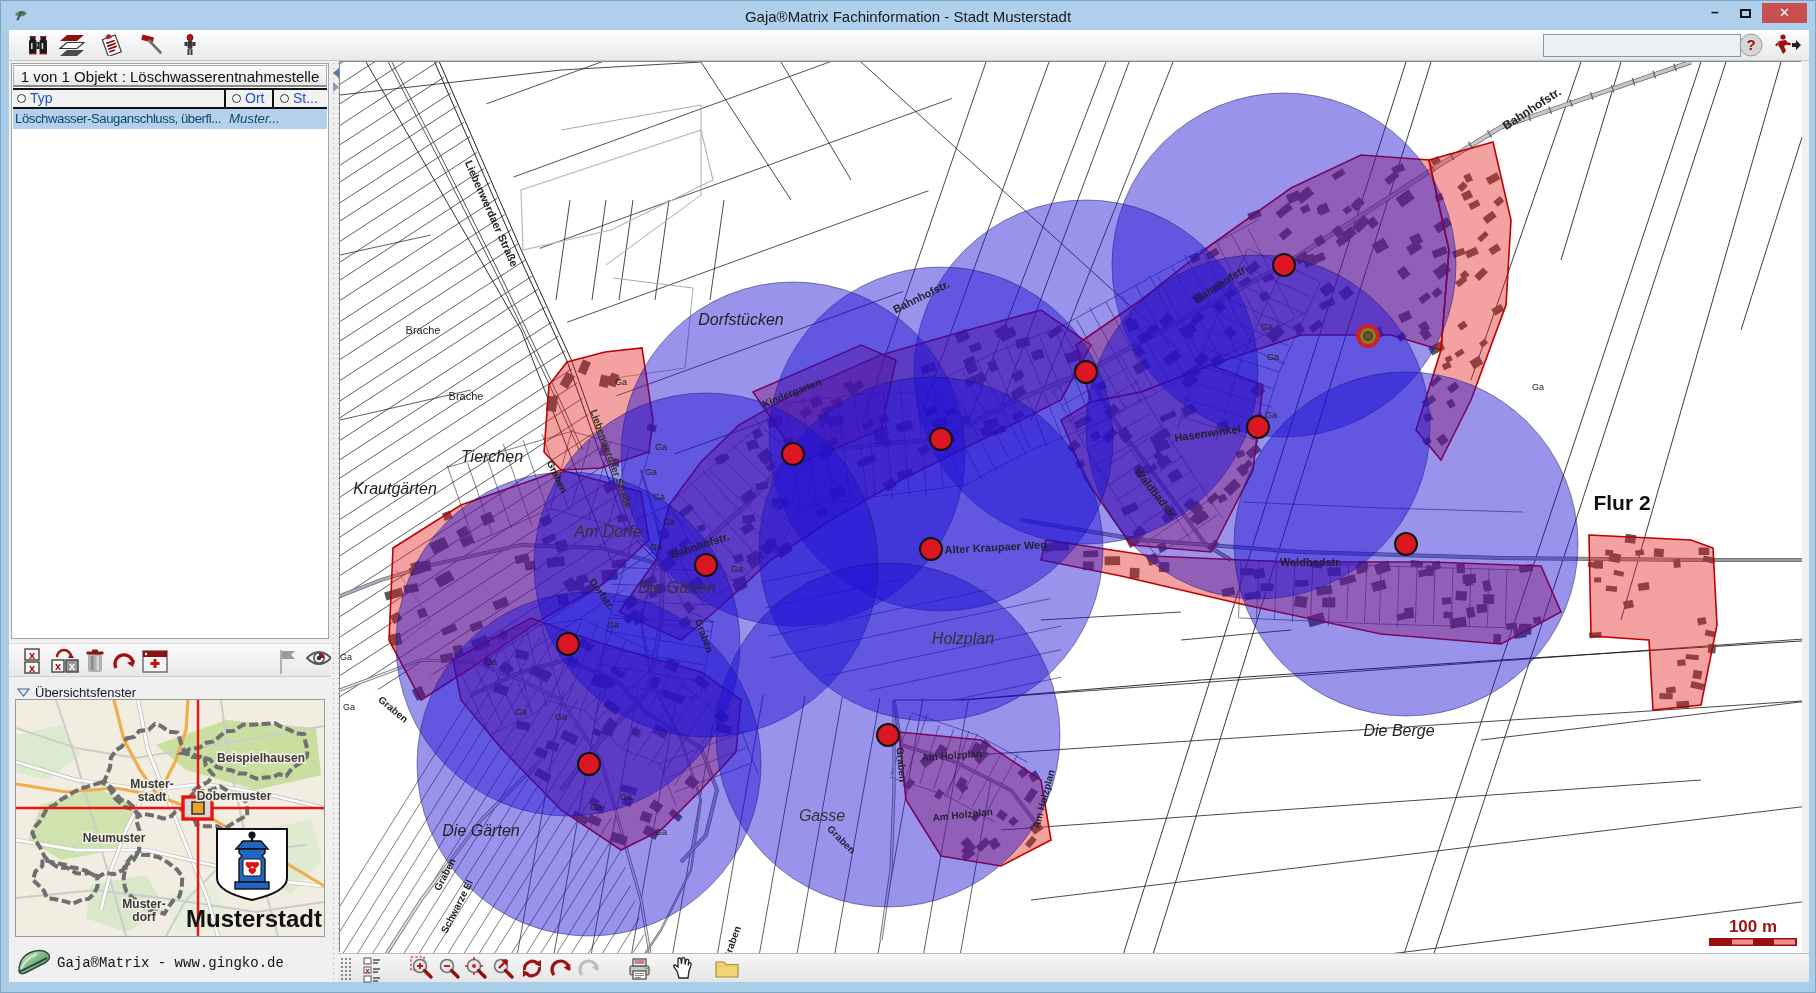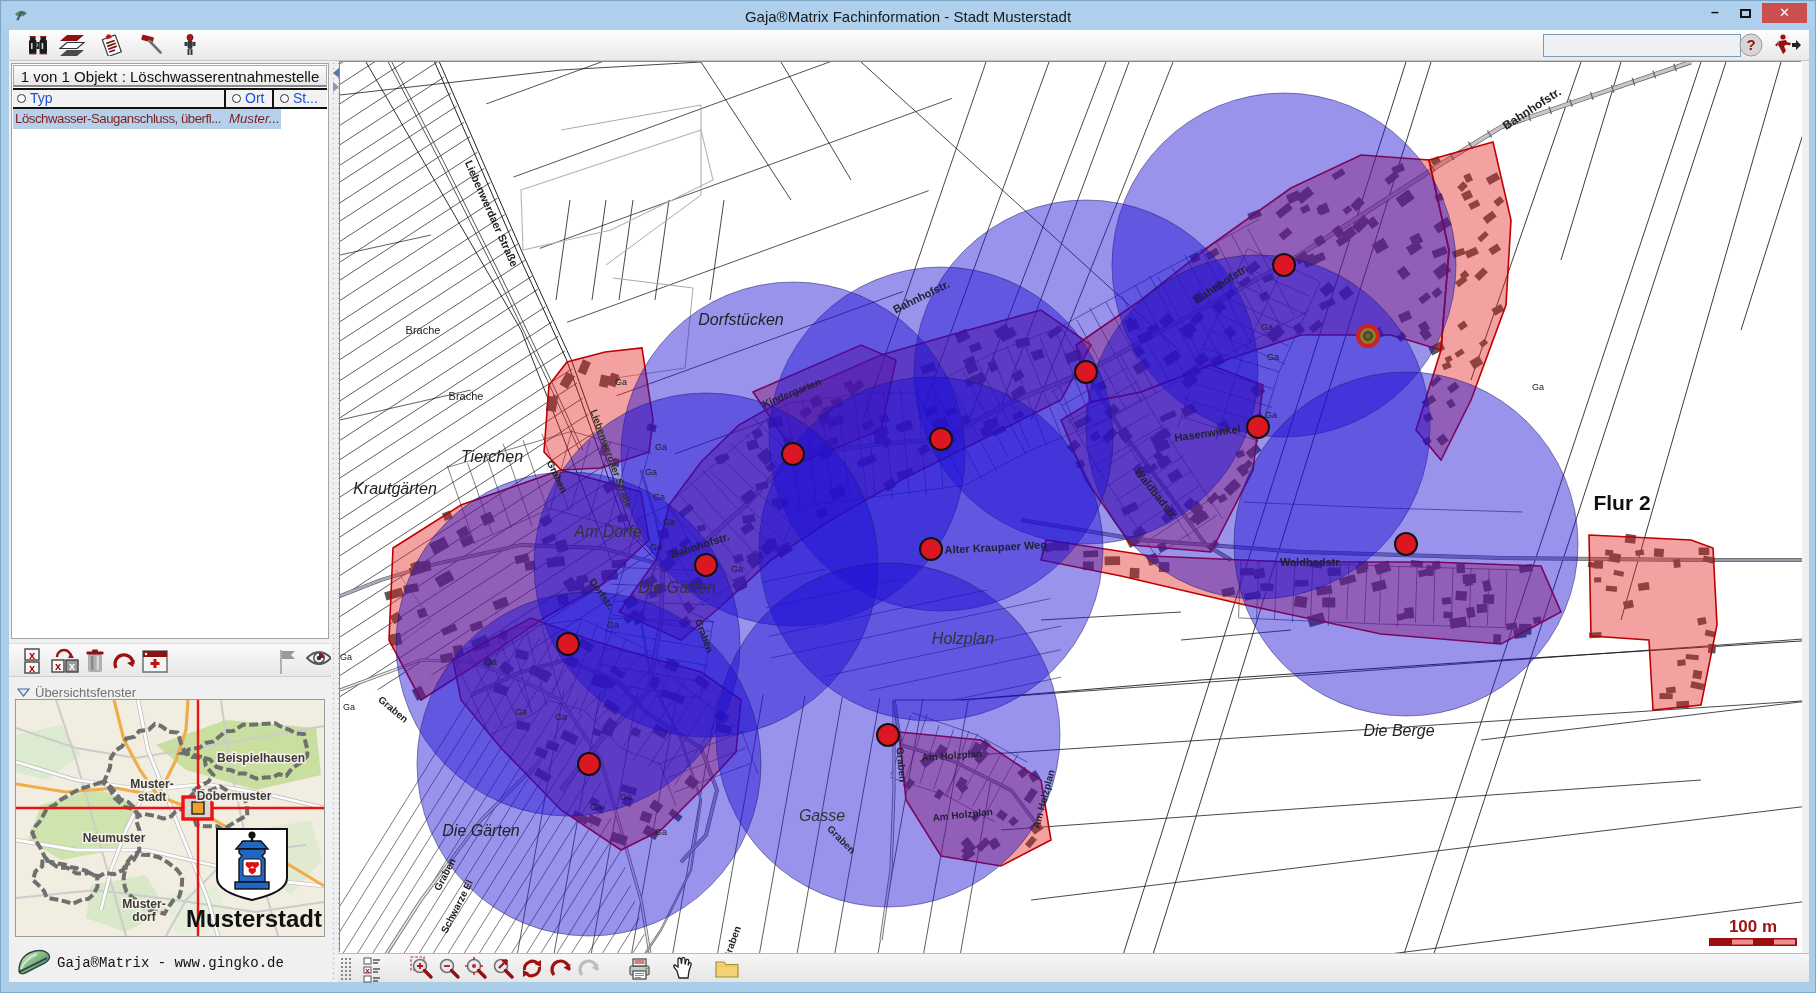--- a/index.html
+++ b/index.html
@@ -19,26 +19,26 @@
 #content { position:absolute; left:8px; top:60px; width:1800px; height:921px; background:#f0f0f0; }
 #leftpanel { position:absolute; left:0; top:0; width:322px; height:921px; background:#f0f0f0; }
 #lstbox { position:absolute; left:2px; top:2px; width:318px; height:576px; background:#fff; border:1px solid #a3a3a3;padding-left:28px; }
 #lsthdr { position:absolute; left:1px; top:1px; width:314px; height:22px; background:linear-gradient(#fcfcfc,#e8e8e8); border:1px solid #aaa; border-bottom:2px solid #888; text-align:center; font-size:15px; color:#111; line-height:21px; }
 #thead { position:absolute; left:1px; top:24px; width:314px; height:21px; border-top:2px solid #111; border-bottom:2px solid #111; background:#f2f2f2; font-size:14px; color:#1d4ed8; }
 #thead .cell { position:absolute; top:0; height:17px; border-right:2px solid #111; padding-left:4px; line-height:17px; }
 #thead .c1 { left:0; width:213px; border-left:none; }
 #thead .c2 { left:215px; width:46px; }
 #thead .c3 { left:263px; width:51px; border-right:none; }
 .radio { display:inline-block; width:9px; height:9px; border:1px solid #333; border-radius:50%; background:#fff; margin-right:4px; }
-#row1 { position:absolute; left:1px; top:45px; width:268px; height:20px; background:#b4d0ea; font-size:13.2px; color:#7f1d1d; line-height:19px; }
+#row1 { position:absolute; left:1px; top:45px; width:314px; height:20px; background:#b4d0ea; font-size:13.2px; color:#0c4a6e; line-height:19px; }
 #row1 .t1 { position:absolute; left:2px; width:213px; overflow:hidden; white-space:nowrap; letter-spacing:-0.45px; }
 #row1 .t2 { position:absolute; left:216px;font-style:italic; }
 #ptools { position:absolute; left:0; top:582px; width:322px; height:34px; background:linear-gradient(#fafafa,#e8e8e8); border-top:1px solid #ddd; border-bottom:1px solid #cfcfcf; }
 #ptools .ic { position:absolute; top:4px; }
-#ov-lab { position:absolute; left:8px; top:624px; font-size:13px; color:#737373; }
+#ov-lab { position:absolute; left:8px; top:624px; font-size:13px; color:#0f172a; }
 #ov-lab .tri { display:inline-block; margin-right:5px; }
 #minimap { position:absolute; left:6px; top:638px; width:310px; height:238px; border:1px solid #999; background:#f0ecdf; }
 #statusbar { position:absolute; left:0; top:884px; width:322px; height:37px; background:#f0f0f0;font-family:Liberation Mono, monospace; }
 #statusbar .txt { position:absolute; left:48px; top:10px; font-size:14px; color:#111; }
 #statusbar .lg { position:absolute; left:6px; top:2px; }
 #splitter { position:absolute; left:322px; top:0; width:8px; height:921px; background:#efefef; background-image:radial-gradient(#a8a8a8 0.7px, transparent 0.8px); background-size:5px 5px; }
 #maparea { position:absolute; left:329px; top:0; width:1471px; height:921px; }
 #mapview { position:absolute; left:1px; top:0; width:1462px; height:891px; border:1px solid #888; background:#fff; }
 #maptools { position:absolute; left:0; top:892px; width:1471px; height:29px; background:linear-gradient(#f6f6f6,#e6e6e6); border-top:1px solid #bbb; }
 #maptools .ic { position:absolute; top:2px; }

